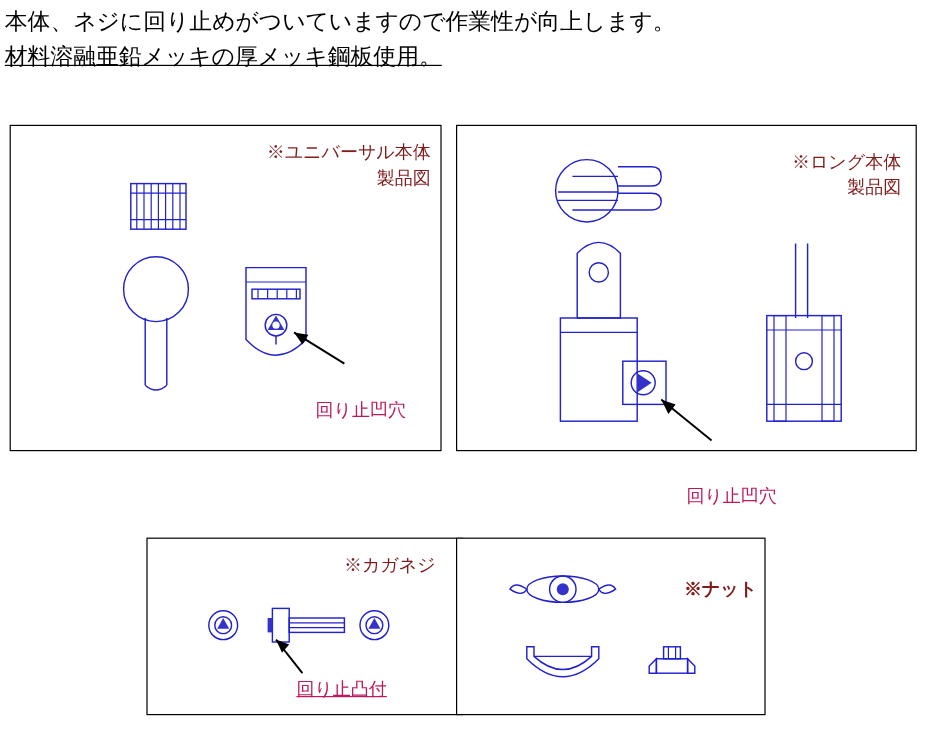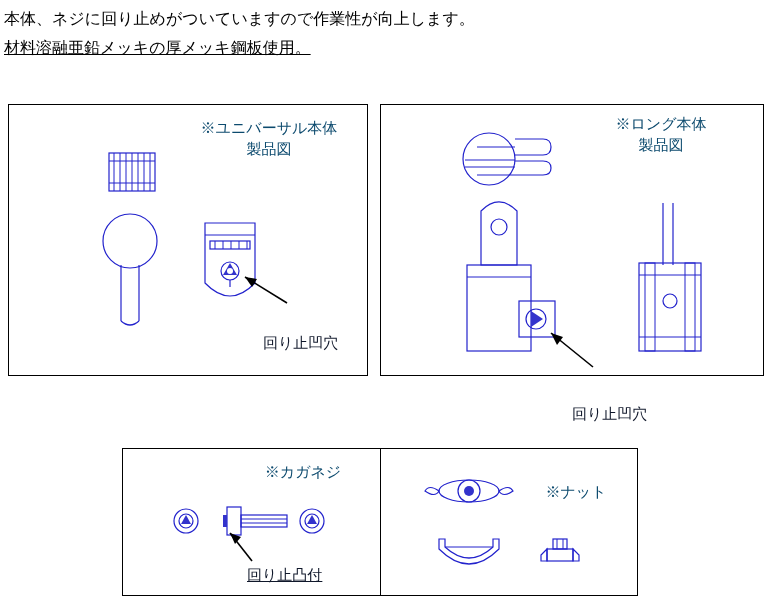--- a/index.html
+++ b/index.html
@@ -13,51 +13,51 @@
     font-family: "Liberation Sans", sans-serif;
     color: #000000;
     position: relative;
     overflow: hidden;
   }
   .header-text {
     position: absolute;
     left: 4px;
     top: 4px;
     width: 764px;
-    font-size: 16px;
+    font-size: 19px;
     line-height: 29px;
     letter-spacing: 0px;
     white-space: pre-line;
     color: #000;
   }
   .panel {
     position: absolute;
     border: 1px solid #000000;
     background: #ffffff;
     box-sizing: border-box;
   }
   
   #panel-universal { left: 8px;  top: 104px; width: 360px; height: 272px; }
   #panel-long      { left: 380px; top: 104px; width: 384px; height: 272px; }
   #panel-screw     { left: 122px; top: 448px; width: 264px; height: 148px; }
-  #panel-nut       { left: 380px; top: 448px; width: 258px; height: 148px; }
+  #panel-nut       { left: 380px; top: 448px; width: 258px; height: 148px; font-weight: bold; }
 
   .panel-title {
     position: absolute;
     font-size: 15px;
     line-height: 21px;
-    text-align: center;
+    text-align: right;
     white-space: pre-line;
-    color: #0c4a6e;
+    color: #7f1d1d;
   }
   .caption {
     position: absolute;
     font-size: 15px;
     line-height: 20px;
-    color: #0f172a;
+    color: #be185d;
     white-space: nowrap;
   }
   svg { display: block; }
   .dwg {
     position: absolute;
     left: 0; top: 0;
   }
   .blue { stroke: #2222cc; fill: none; stroke-width: 1.2; }
   .blue-thin { stroke: #2222cc; fill: none; stroke-width: 1; }
   .blue-fill { fill: #3333cc; }
@@ -109,21 +109,21 @@
     <line x1="221" y1="175" x2="221" y2="182" class="blue"></line>
 
     <line x1="278" y1="198" x2="236" y2="172" class="arrow"></line>
     <polygon points="236,172 248,174 243,182" class="arrow-head"></polygon>
   </svg>
 
   <div class="caption" style="left:254px; top:228px;">回り止凹穴</div>
 </div>
 
 <div class="panel" id="panel-long">
-  <div class="panel-title" style="left:190px; top:8px; width:180px;">※ロング本体
+  <div class="panel-title" style="left:190px; top:20px; width:180px;">※ロング本体
 製品図</div>
 
   <svg class="dwg" width="384" height="272">
 
     <path d="M108,28 a26,26 0 1,1 0,52 a26,26 0 1,1 0,-52 Z" class="blue"></path>
     <line x1="96" y1="42" x2="134" y2="42" class="blue"></line>
     <path d="M134,34 L162,34 q8,0 8,8 q0,8 -8,8 L134,50" class="blue"></path>
     <line x1="84" y1="55" x2="134" y2="55" class="blue"></line>
     <line x1="84" y1="62" x2="134" y2="62" class="blue"></line>
     <path d="M134,56 L162,56 q8,0 8,7 q0,7 -8,7 L134,70" class="blue"></path>

